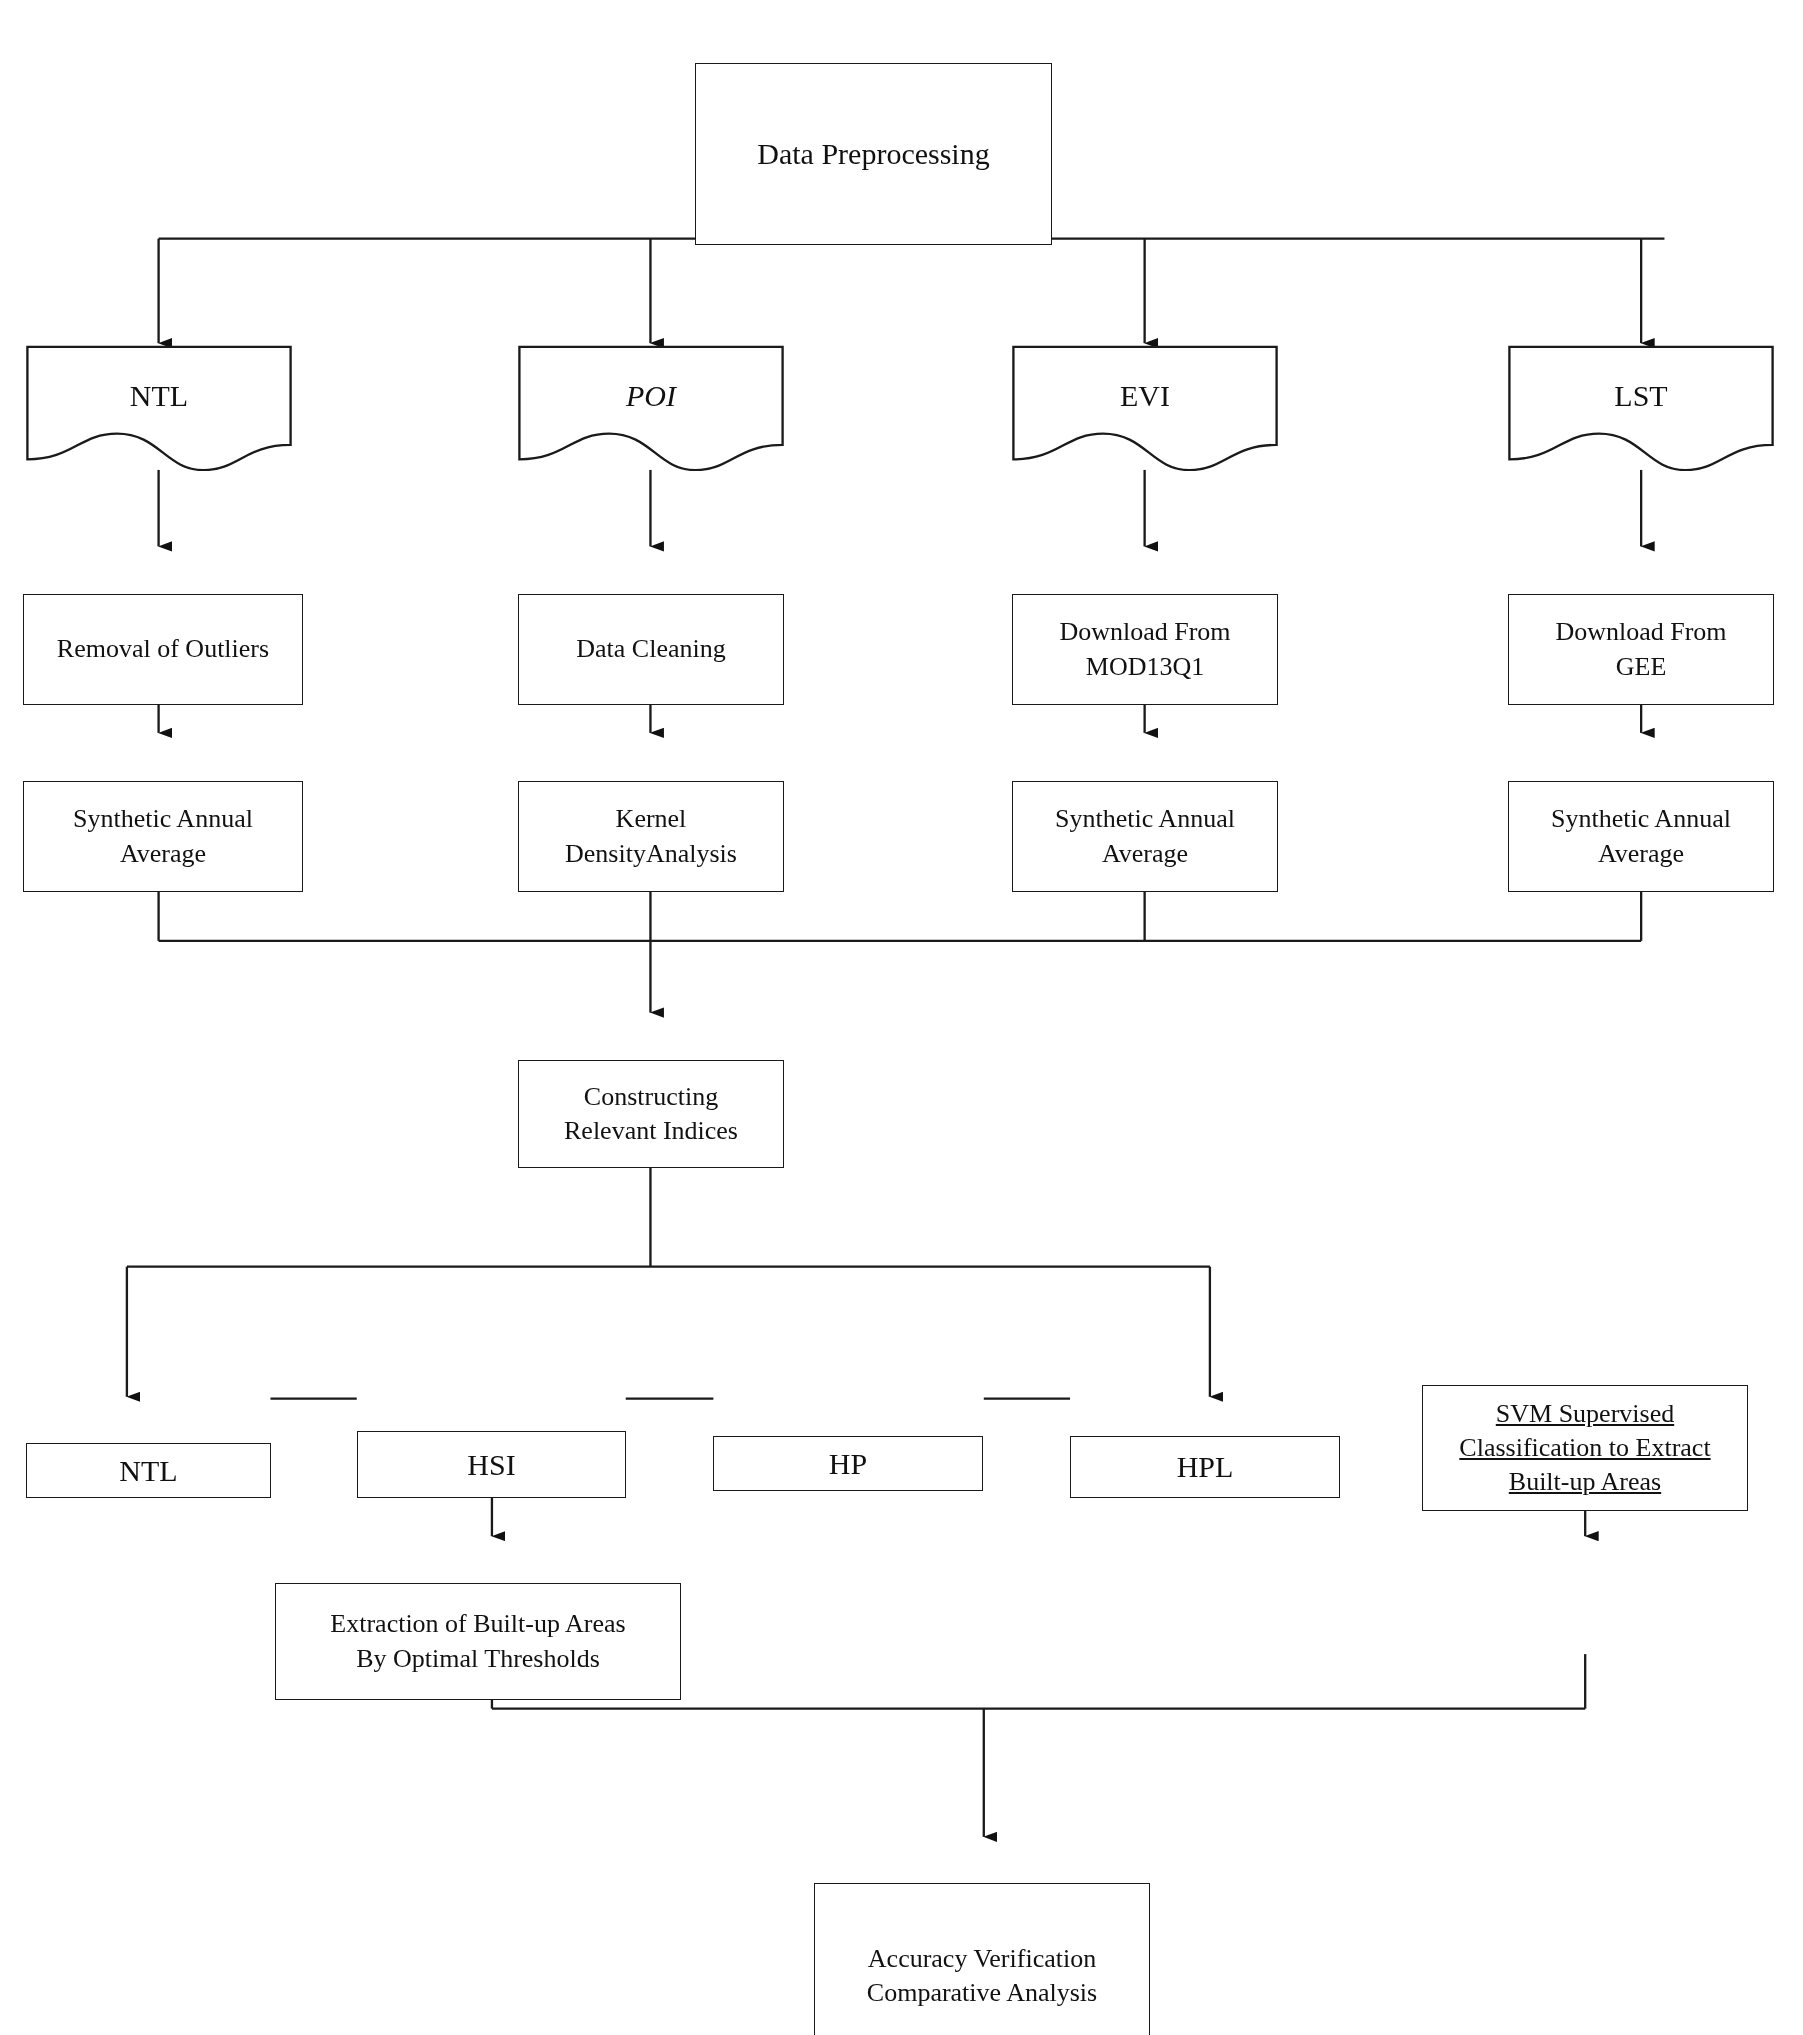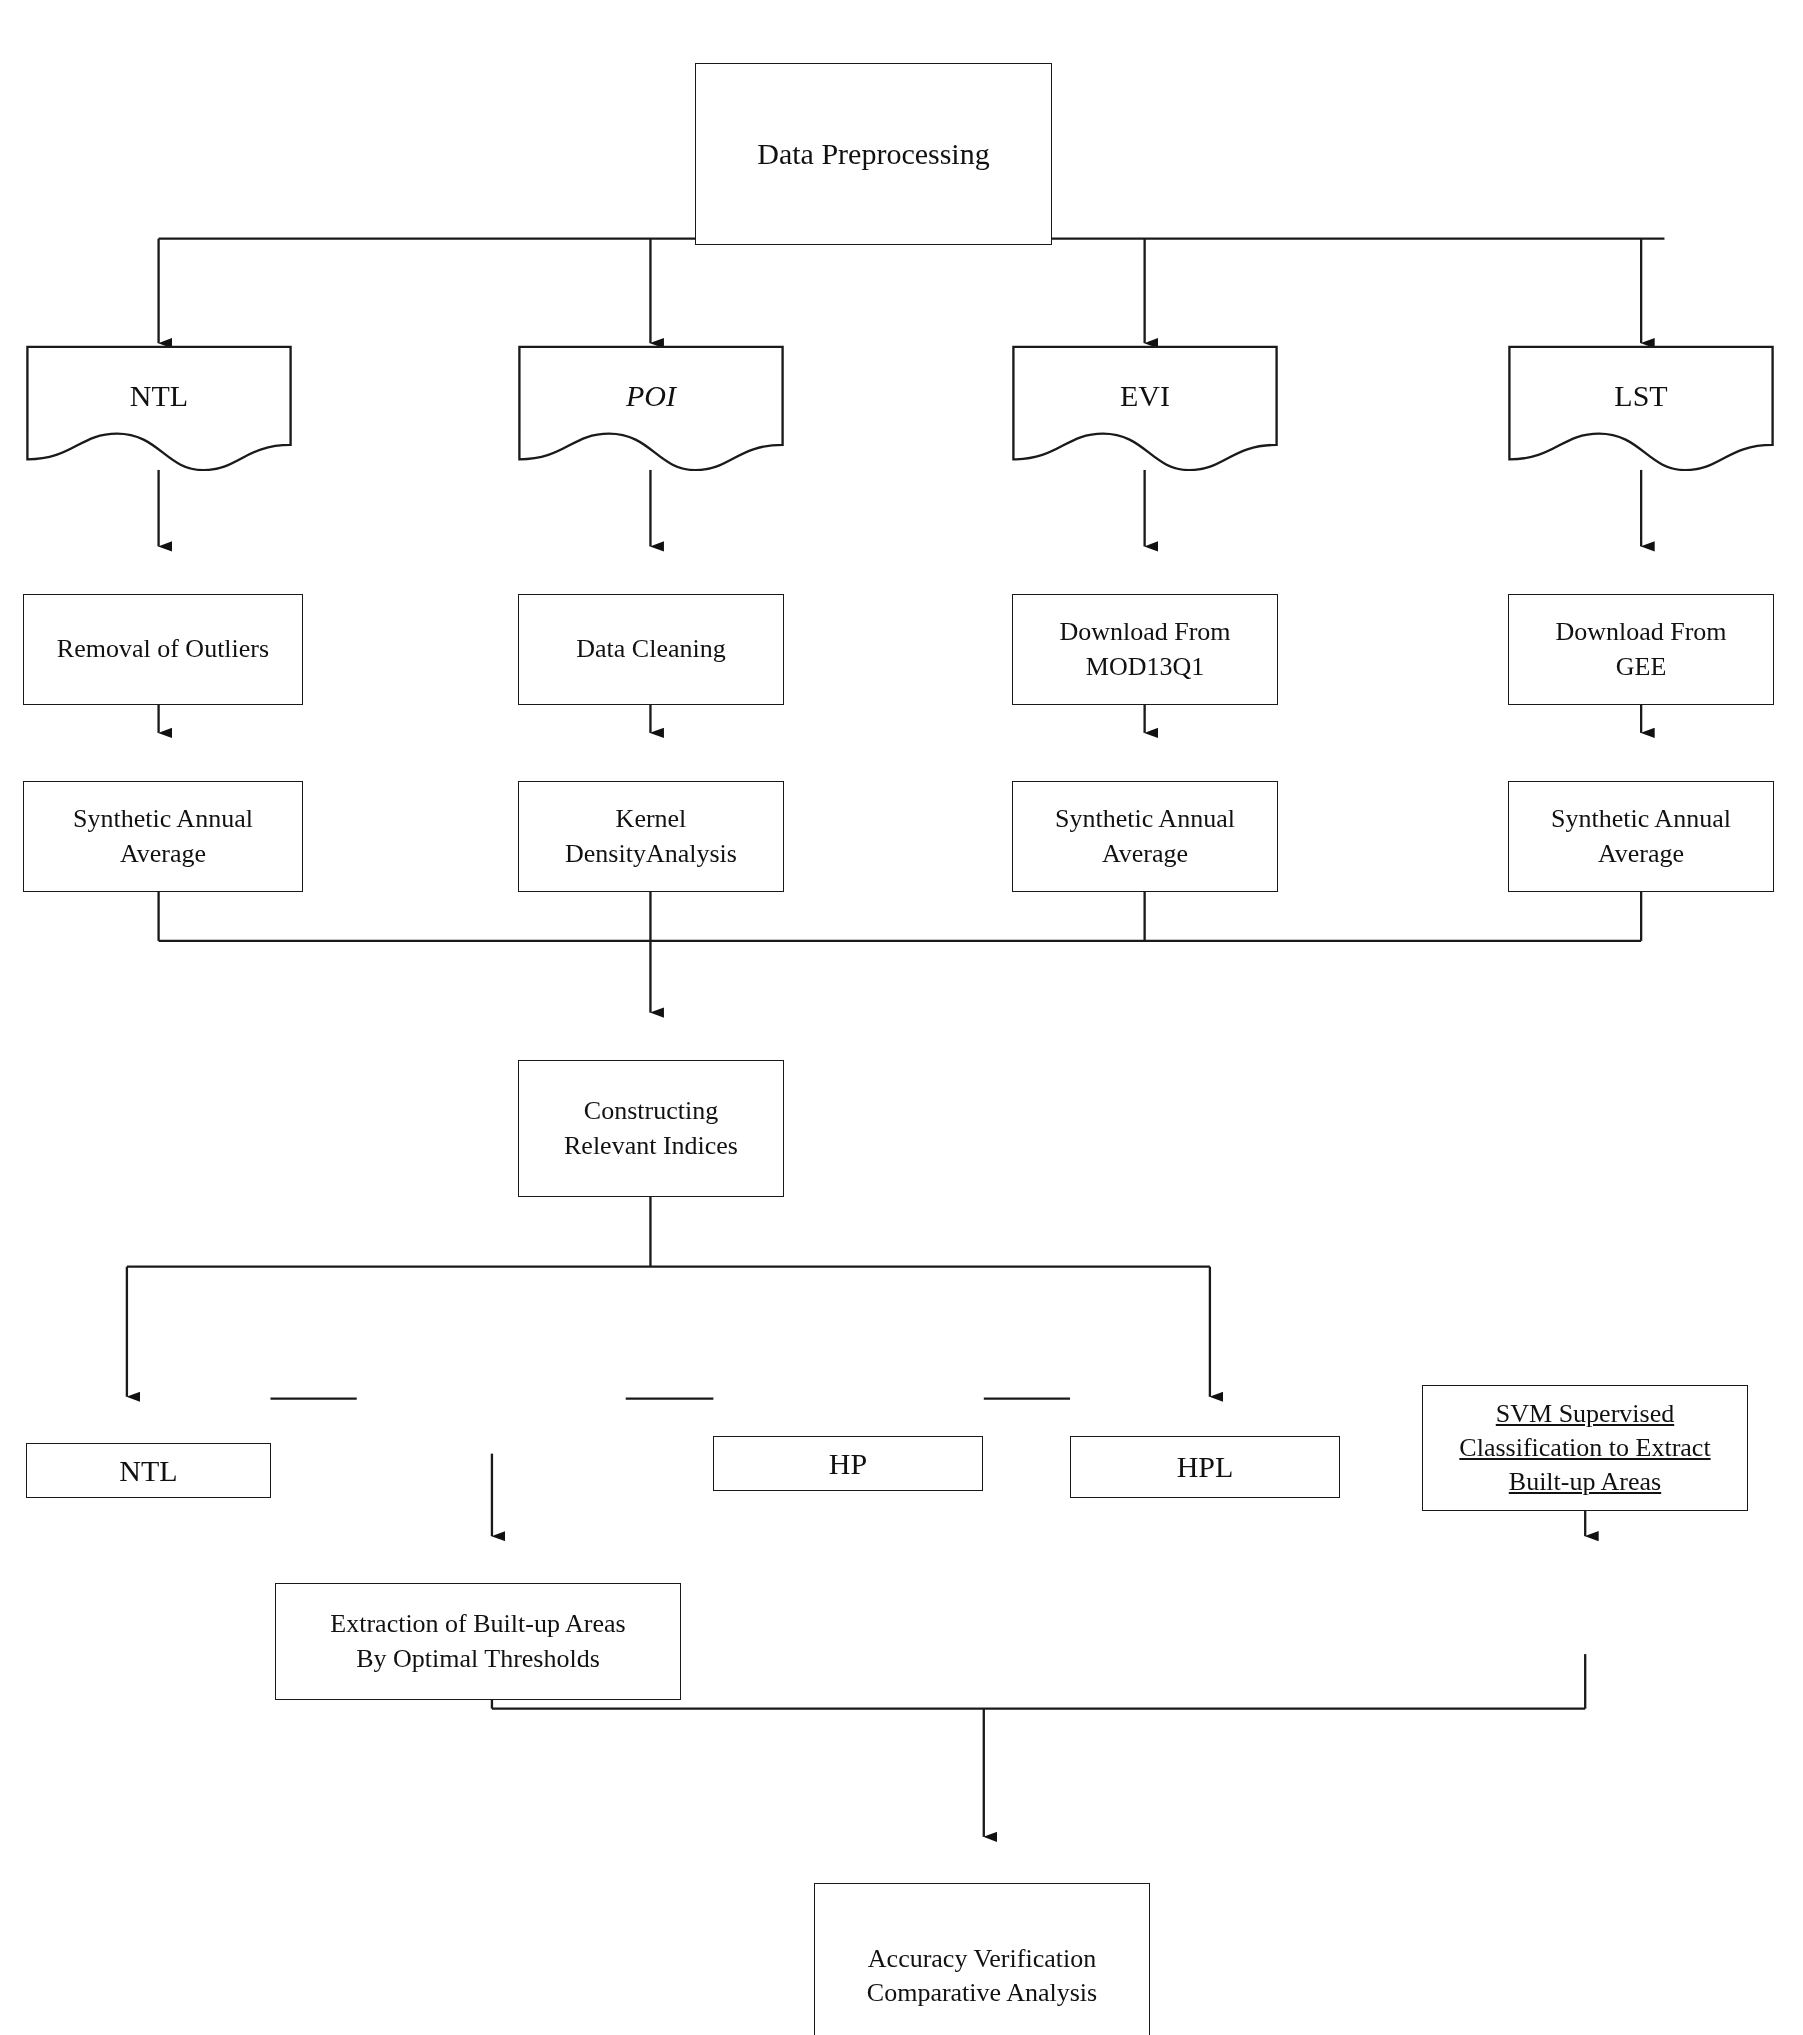--- a/index.html
+++ b/index.html
@@ -149,31 +149,34 @@
       </span>
     </div>
 
   <div class="node rect f-md" style="left:1508px;top:737px;width:266px;height:111px;">
       <span class="lbl">
         <span style="display: block;">Synthetic Annual</span>
         <span style="display: block;">Average</span>
       </span>
     </div>
 
-  <div class="node rect f-md" style="left:518px;top:1016px;width:266px;height:137px;">
+  <div class="node rect f-md" style="left:518px;top:1016px;width:266px;height:108px;">
       <span class="lbl">
         <span style="display: block;">Constructing</span>
         <span style="display: block;">Relevant Indices</span>
       </span>
     </div>
 
   <div class="node rect f-xl" style="left:26px;top:1399px;width:245px;height:55px;">
     <span class="lbl">NTL</span>
   </div>
 
+  <div class="node rect f-xl" style="left:357px;top:1387px;width:269px;height:67px;">
+    <span class="lbl">HSI</span>
+  </div>
 
   <div class="node rect f-xl" style="left:713px;top:1392px;width:270px;height:55px;">
     <span class="lbl">HP</span>
   </div>
 
   <div class="node rect f-xl" style="left:1070px;top:1392px;width:270px;height:62px;">
     <span class="lbl">HPL</span>
   </div>
 
   <div class="node rect f-md" style="left:1422px;top:1341px;width:326px;height:126px;text-decoration:underline;">

